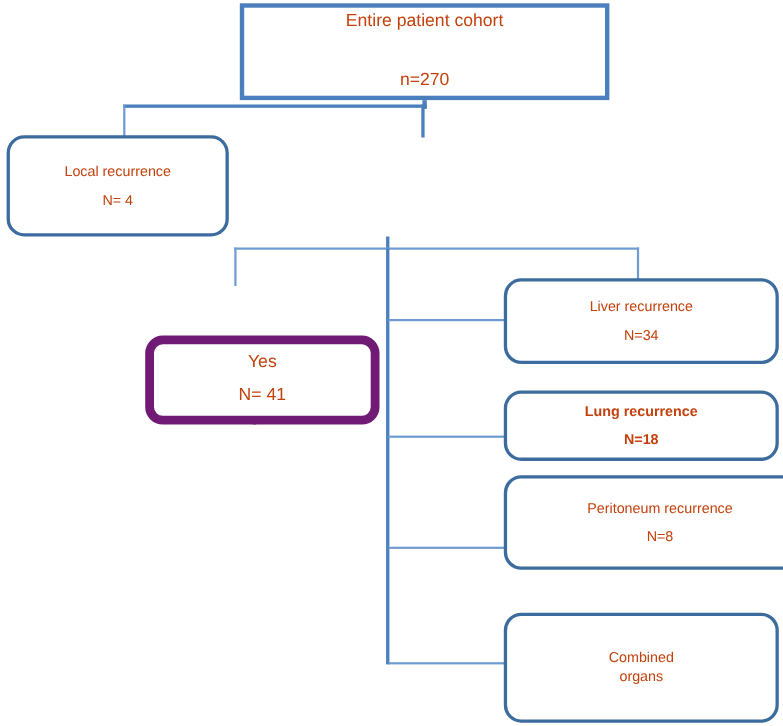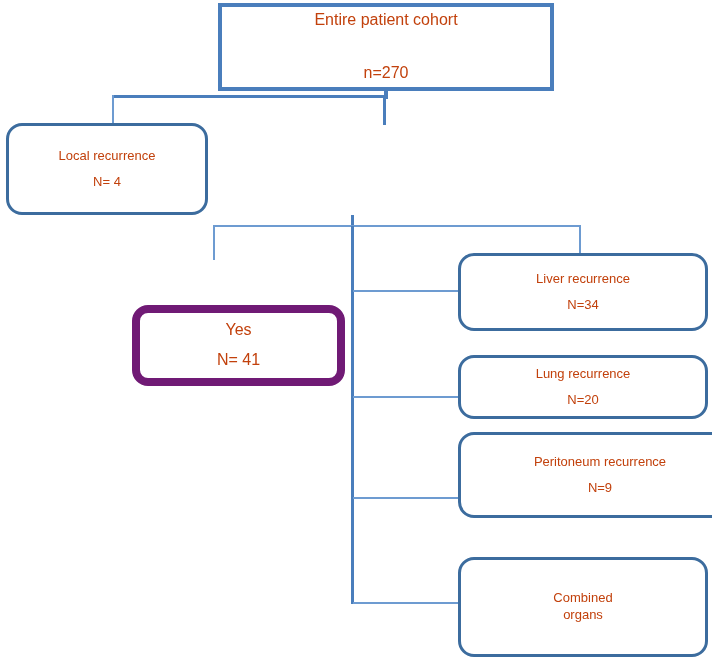--- a/index.html
+++ b/index.html
@@ -78,20 +78,21 @@
     left: 458px;
     top: 253px;
     width: 250px;
     height: 78px;
   }
   .node-lung {
     left: 458px;
     top: 355px;
     width: 250px;
     height: 64px;
+    font-weight: bold;
   }
   .node-peritoneum {
     left: 458px;
     top: 432px;
     width: 284px;
     height: 86px;
   }
   .node-combined {
     left: 458px;
     top: 557px;
@@ -182,26 +183,26 @@
     <span class="line">N= 41</span>
   </div>
 
   <div class="node node-rounded node-liver">
     <span class="line">Liver recurrence</span>
     <span class="line">N=34</span>
   </div>
 
   <div class="node node-rounded node-lung">
     <span class="line">Lung recurrence</span>
-    <span class="line">N=20</span>
+    <span class="line">N=18</span>
   </div>
 
   <div class="node node-rounded node-peritoneum">
     <span class="line">Peritoneum recurrence</span>
-    <span class="line">N=9</span>
+    <span class="line">N=8</span>
   </div>
 
   <div class="node node-rounded node-combined">
     <span class="line">Combined</span>
     <span class="line">organs</span>
   </div>
 
 </div>
 
 </body></html>

